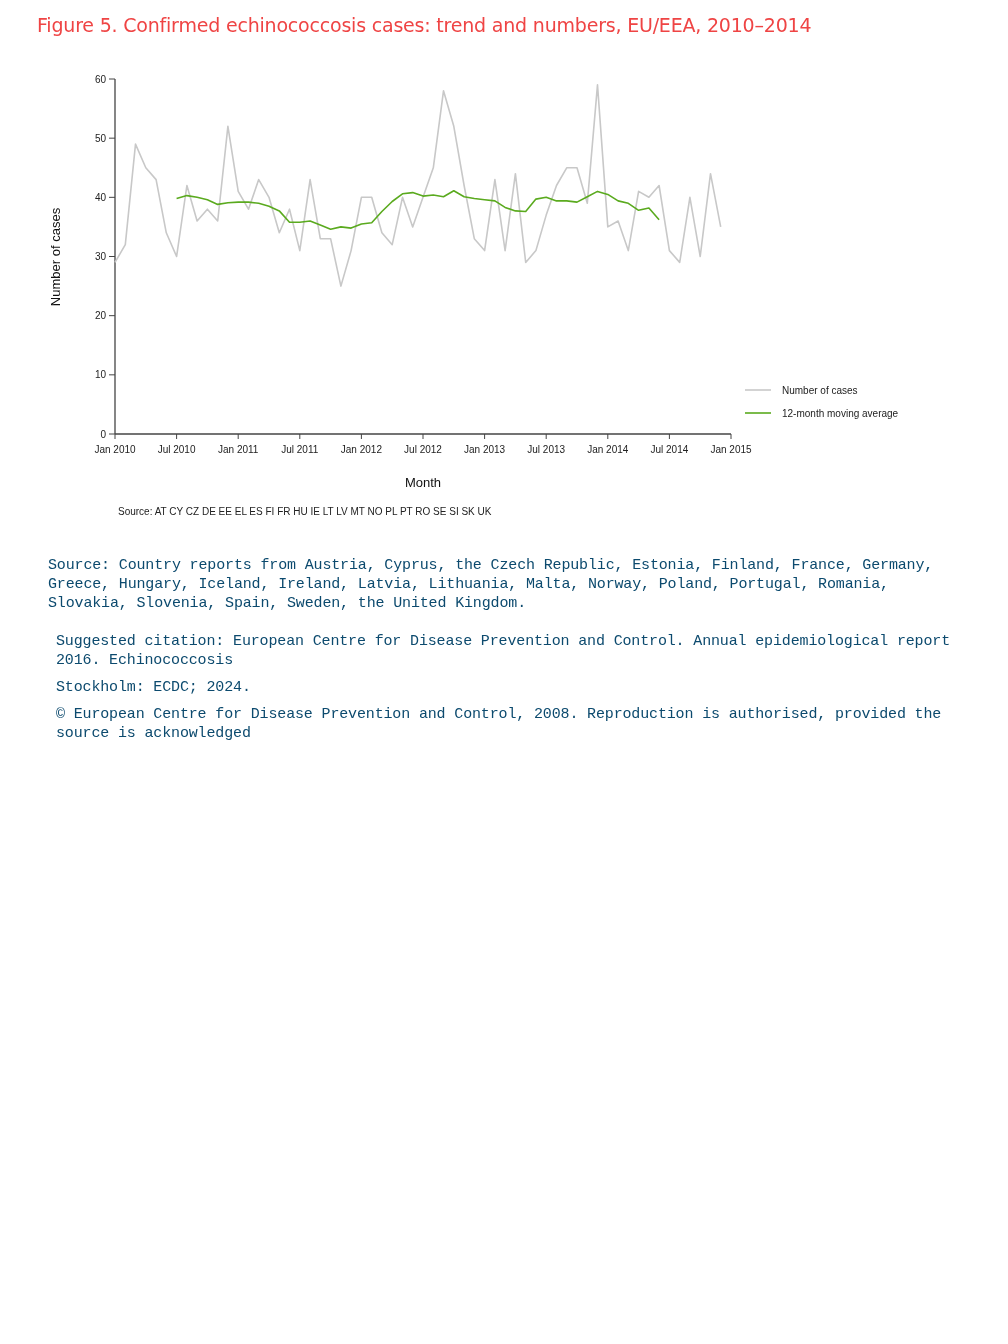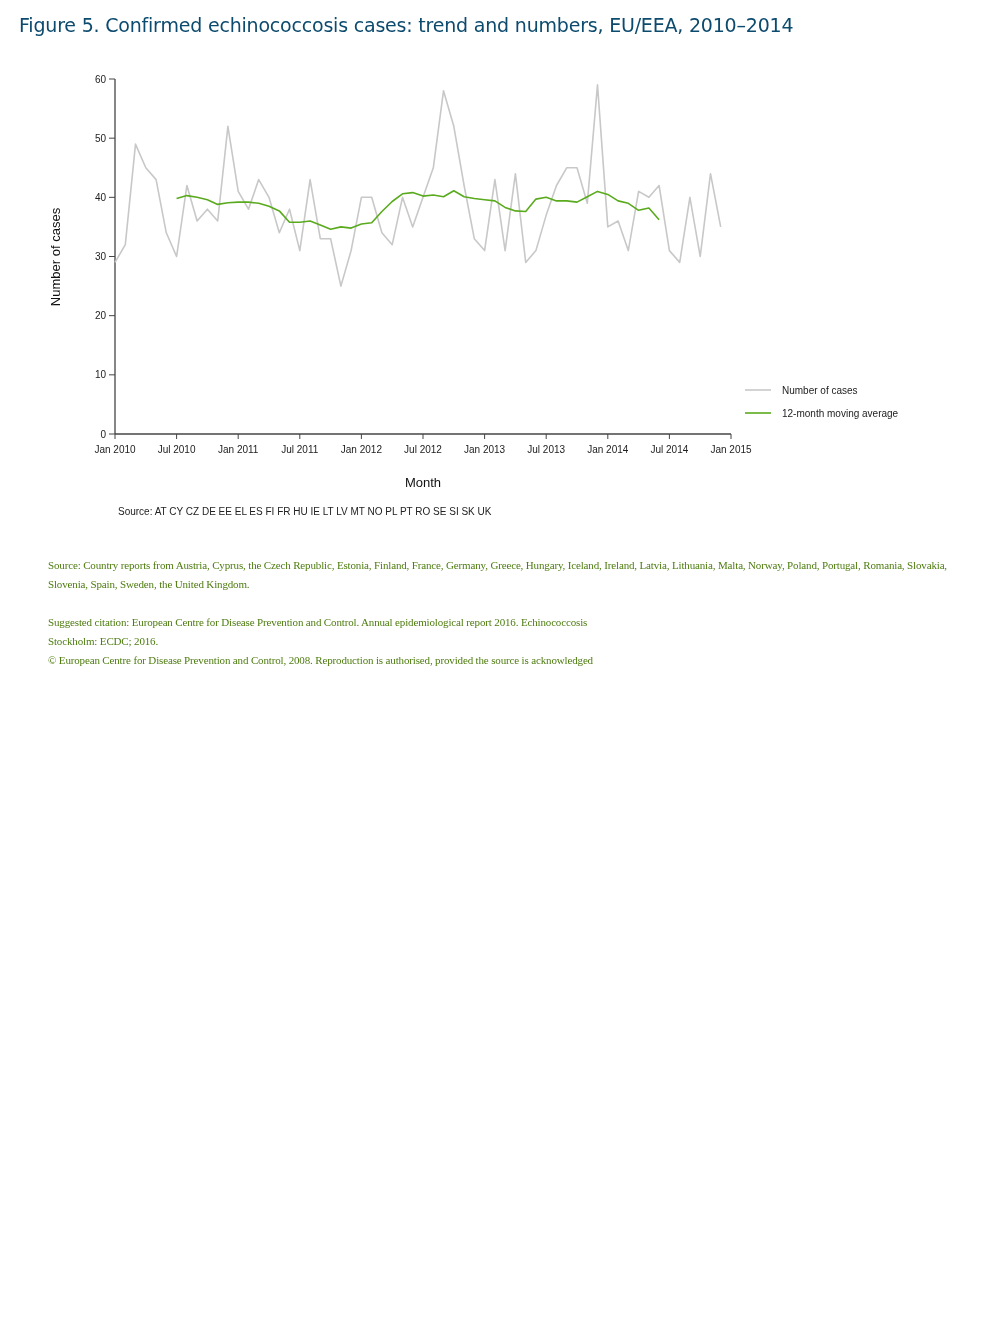--- a/index.html
+++ b/index.html
@@ -1,24 +1,24 @@
 <!DOCTYPE html>
 <html><head>
 <meta charset="utf-8">
 <style>
   html, body { margin: 0; padding: 0; background: #ffffff; }
   body { width: 1008px; height: 1344px; position: relative; overflow: hidden; }
-  .title { position: absolute; left: 19px; top: 14px; font-family: "DejaVu Sans", sans-serif; font-size: 19px; color: #0c4a6e; letter-spacing: -0.2px; }
+  .title { position: absolute; left: 37px; top: 14px; font-family: "DejaVu Sans", sans-serif; font-size: 19px; color: #ef4444; letter-spacing: -0.2px; }
   #chart { position: absolute; left: 0; top: 0; }
   .ax-text { font-family: "Liberation Sans", sans-serif; font-size: 10px; fill: #222; }
   .lbl-text { font-family: "Liberation Sans", sans-serif; font-size: 13px; fill: #111; }
   .source-small { font-family: "Liberation Sans", sans-serif; font-size: 10px; fill: #222; }
-  .notes { position: absolute; left: 48px; top: 556px; width: 920px; font-family: Liberation Serif, serif; font-size: 11px; line-height: 19px; color: #4d7c0f; letter-spacing: -0.15px; }
+  .notes { position: absolute; left: 48px; top: 556px; width: 920px; font-family: Liberation Mono, monospace; font-size: 15px; line-height: 19px; color: #0c4a6e; letter-spacing: -0.15px; }
   .notes p { margin: 0 0 19px 0; }
-  .notes p.tight { margin: 0; }
+  .notes p.tight { margin: 8px; }
 </style>
 </head>
 <body>
 
 <div class="title">Figure 5. Confirmed echinococcosis cases: trend and numbers, EU/EEA, 2010–2014</div>
 
 <svg id="chart" width="1008" height="540">
   <g id="y-axis">
       <line x1="115" y1="79" x2="115" y2="434" stroke="#444" stroke-width="1.3"></line>
       <line x1="109" y1="434" x2="115" y2="434" stroke="#444" stroke-width="1"></line>
@@ -180,15 +180,15 @@
       <text x="782" y="393.5" class="ax-text">Number of cases</text>
       <line x1="745" y1="413" x2="771" y2="413" stroke="#5aaa1e" stroke-width="1.6"></line>
       <text x="782" y="416.5" class="ax-text">12-month moving average</text>
     </g>
   <text class="source-small" x="118" y="515">Source: AT CY CZ DE EE EL ES FI FR HU IE LT LV MT NO PL PT RO SE SI SK UK</text>
 </svg>
 
 <div class="notes">
   <p>Source: Country reports from Austria, Cyprus, the Czech Republic, Estonia, Finland, France, Germany, Greece, Hungary, Iceland, Ireland, Latvia, Lithuania, Malta, Norway, Poland, Portugal, Romania, Slovakia, Slovenia, Spain, Sweden, the United Kingdom.</p>
   <p class="tight">Suggested citation: European Centre for Disease Prevention and Control. Annual epidemiological report 2016. Echinococcosis</p>
-  <p class="tight">Stockholm: ECDC; 2016.</p>
+  <p class="tight">Stockholm: ECDC; 2024.</p>
   <p class="tight">© European Centre for Disease Prevention and Control, 2008. Reproduction is authorised, provided the source is acknowledged</p>
 </div>
 
 </body></html>

